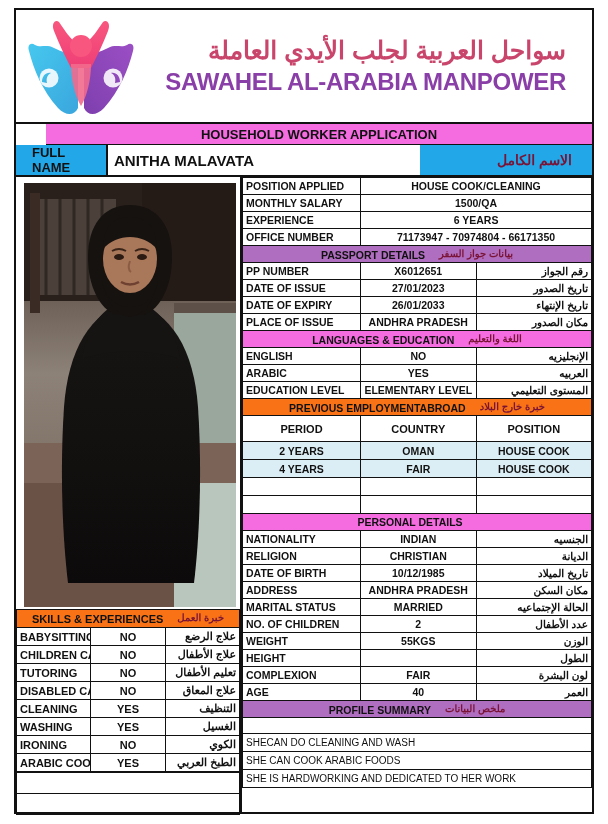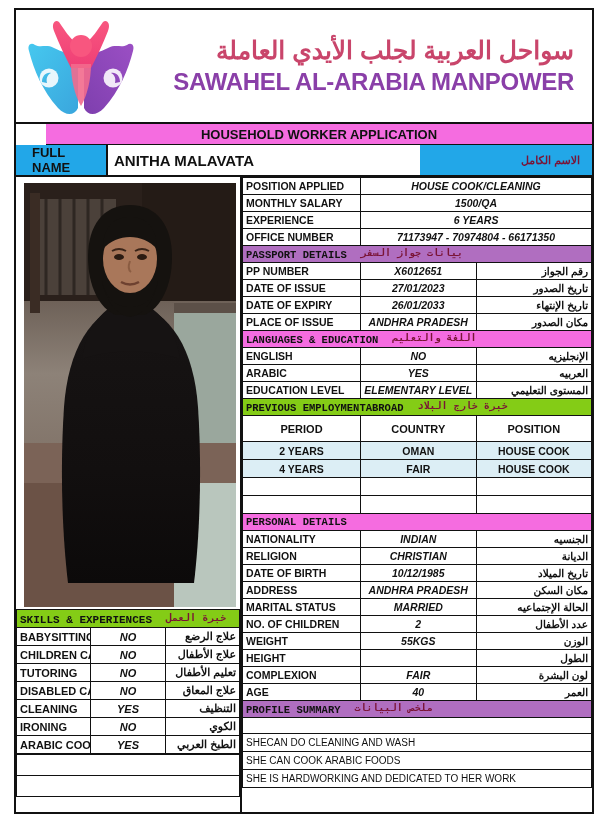--- a/index.html
+++ b/index.html
@@ -14,21 +14,21 @@
   }
   .doc{
     border:2px solid #111;width:580px;height:806px;box-sizing:border-box;
     display:flex;flex-direction:column;background:#fff;
   }
 
   
   .letterhead{
     height:114px;flex:0 0 114px;display:flex;align-items:center;
     border-bottom:2px solid #111;background:#fff;box-sizing:border-box;
-    padding:2px 12px 2px 2px;
+    padding:2px 20px 2px 2px;
   }
   .logo{
     flex:0 0 126px;height:108px;position:relative;
   }
   .logo svg{display:block;width:126px;height:108px;}
   .brand{
     flex:1 1 auto;display:flex;flex-direction:column;justify-content:center;
     align-items:flex-end;padding-right:6px;
   }
   .brand-ar{
@@ -54,22 +54,22 @@
   .name-label{
     flex:0 0 92px;background:#22a7e8;color:#111;font-size:13px;font-weight:bold;
     display:flex;align-items:center;padding-left:16px;box-sizing:border-box;
     border-right:2px solid #111;
   }
   .name-value{
     flex:1 1 auto;background:#fff;font-size:15px;font-weight:bold;color:#111;
     display:flex;align-items:center;padding-left:6px;box-sizing:border-box;
   }
   .name-ar{
-    flex:0 0 172px;background:#22a7e8;direction:rtl;color:#7a1436;font-size:11px;
-    font-weight:bold;display:flex;align-items:center;padding-right:12px;
+    flex:0 0 172px;background:#22a7e8;direction:rtl;color:#7a1436;font-size:14px;
+    font-weight:bold;display:flex;align-items:center;padding-right:20px;
     box-sizing:border-box;
   }
 
   
   .body{flex:1 1 auto;display:flex;min-height:0;}
   .left{
     flex:0 0 226px;box-sizing:border-box;border-right:2px solid #111;
     display:flex;flex-direction:column;
   }
   .right{flex:1 1 auto;box-sizing:border-box;display:flex;flex-direction:column;}
@@ -87,28 +87,28 @@
 
   
   .tbl{width:100%;border-collapse:collapse;table-layout:fixed;}
   .tbl td{
     border:1px solid #111;font-size:10.5px;font-weight:bold;color:#111;
     padding:0 3px;height:17px;box-sizing:border-box;vertical-align:middle;
     overflow:hidden;white-space:nowrap;
   }
   .sec{
     font-size:14px;font-weight:bold;color:#111;padding:0 4px;height:19px;
-    text-align:left;border:1px solid #111;box-sizing:border-box;font-family:Liberation Mono, monospace;
+    text-align:center;border:1px solid #111;box-sizing:border-box;
   }
   .sec .ar{font-size:10px;color:#7a1436;direction:rtl;display:inline-block;margin-left:14px;vertical-align:2px;}
   .sec-pink{background:#f56ce0;}
   .sec-purple{background:#b06ec0;}
-  .sec-blue{background:#84cc16;}
+  .sec-blue{background:#f97316;}
   .ar-cell{direction:rtl;text-align:right;font-size:9px;color:#7a1436;font-weight:bold;}
-  .ctr{text-align:center;font-style:italic;}
+  .ctr{text-align:center;}
   .two-line{height:26px;white-space:normal;line-height:11px;text-align:center;}
 
   
   .col-lbl{width:118px;}
   .col-val{width:85px;}
   .col-ar{width:auto;}
 
   
   .sk-lbl{width:108px;}
   .sk-val{width:54px;}
@@ -268,20 +268,25 @@
             <td class="sk-lbl">DISABLED CARE</td>
             <td class="sk-val ctr">NO</td>
             <td class="sk-ar ar-cell">علاج المعاق</td>
           </tr>
           <tr>
             <td class="sk-lbl">CLEANING</td>
             <td class="sk-val ctr">YES</td>
             <td class="sk-ar ar-cell">التنظيف</td>
           </tr>
           <tr>
+            <td class="sk-lbl">WASHING</td>
+            <td class="sk-val ctr">YES</td>
+            <td class="sk-ar ar-cell">الغسيل</td>
+          </tr>
+          <tr>
             <td class="sk-lbl">IRONING</td>
             <td class="sk-val ctr">NO</td>
             <td class="sk-ar ar-cell">الكوي</td>
           </tr>
           <tr>
             <td class="sk-lbl">ARABIC COOKING</td>
             <td class="sk-val ctr">YES</td>
             <td class="sk-ar ar-cell">الطبخ العربي</td>
           </tr>
         </tbody>

